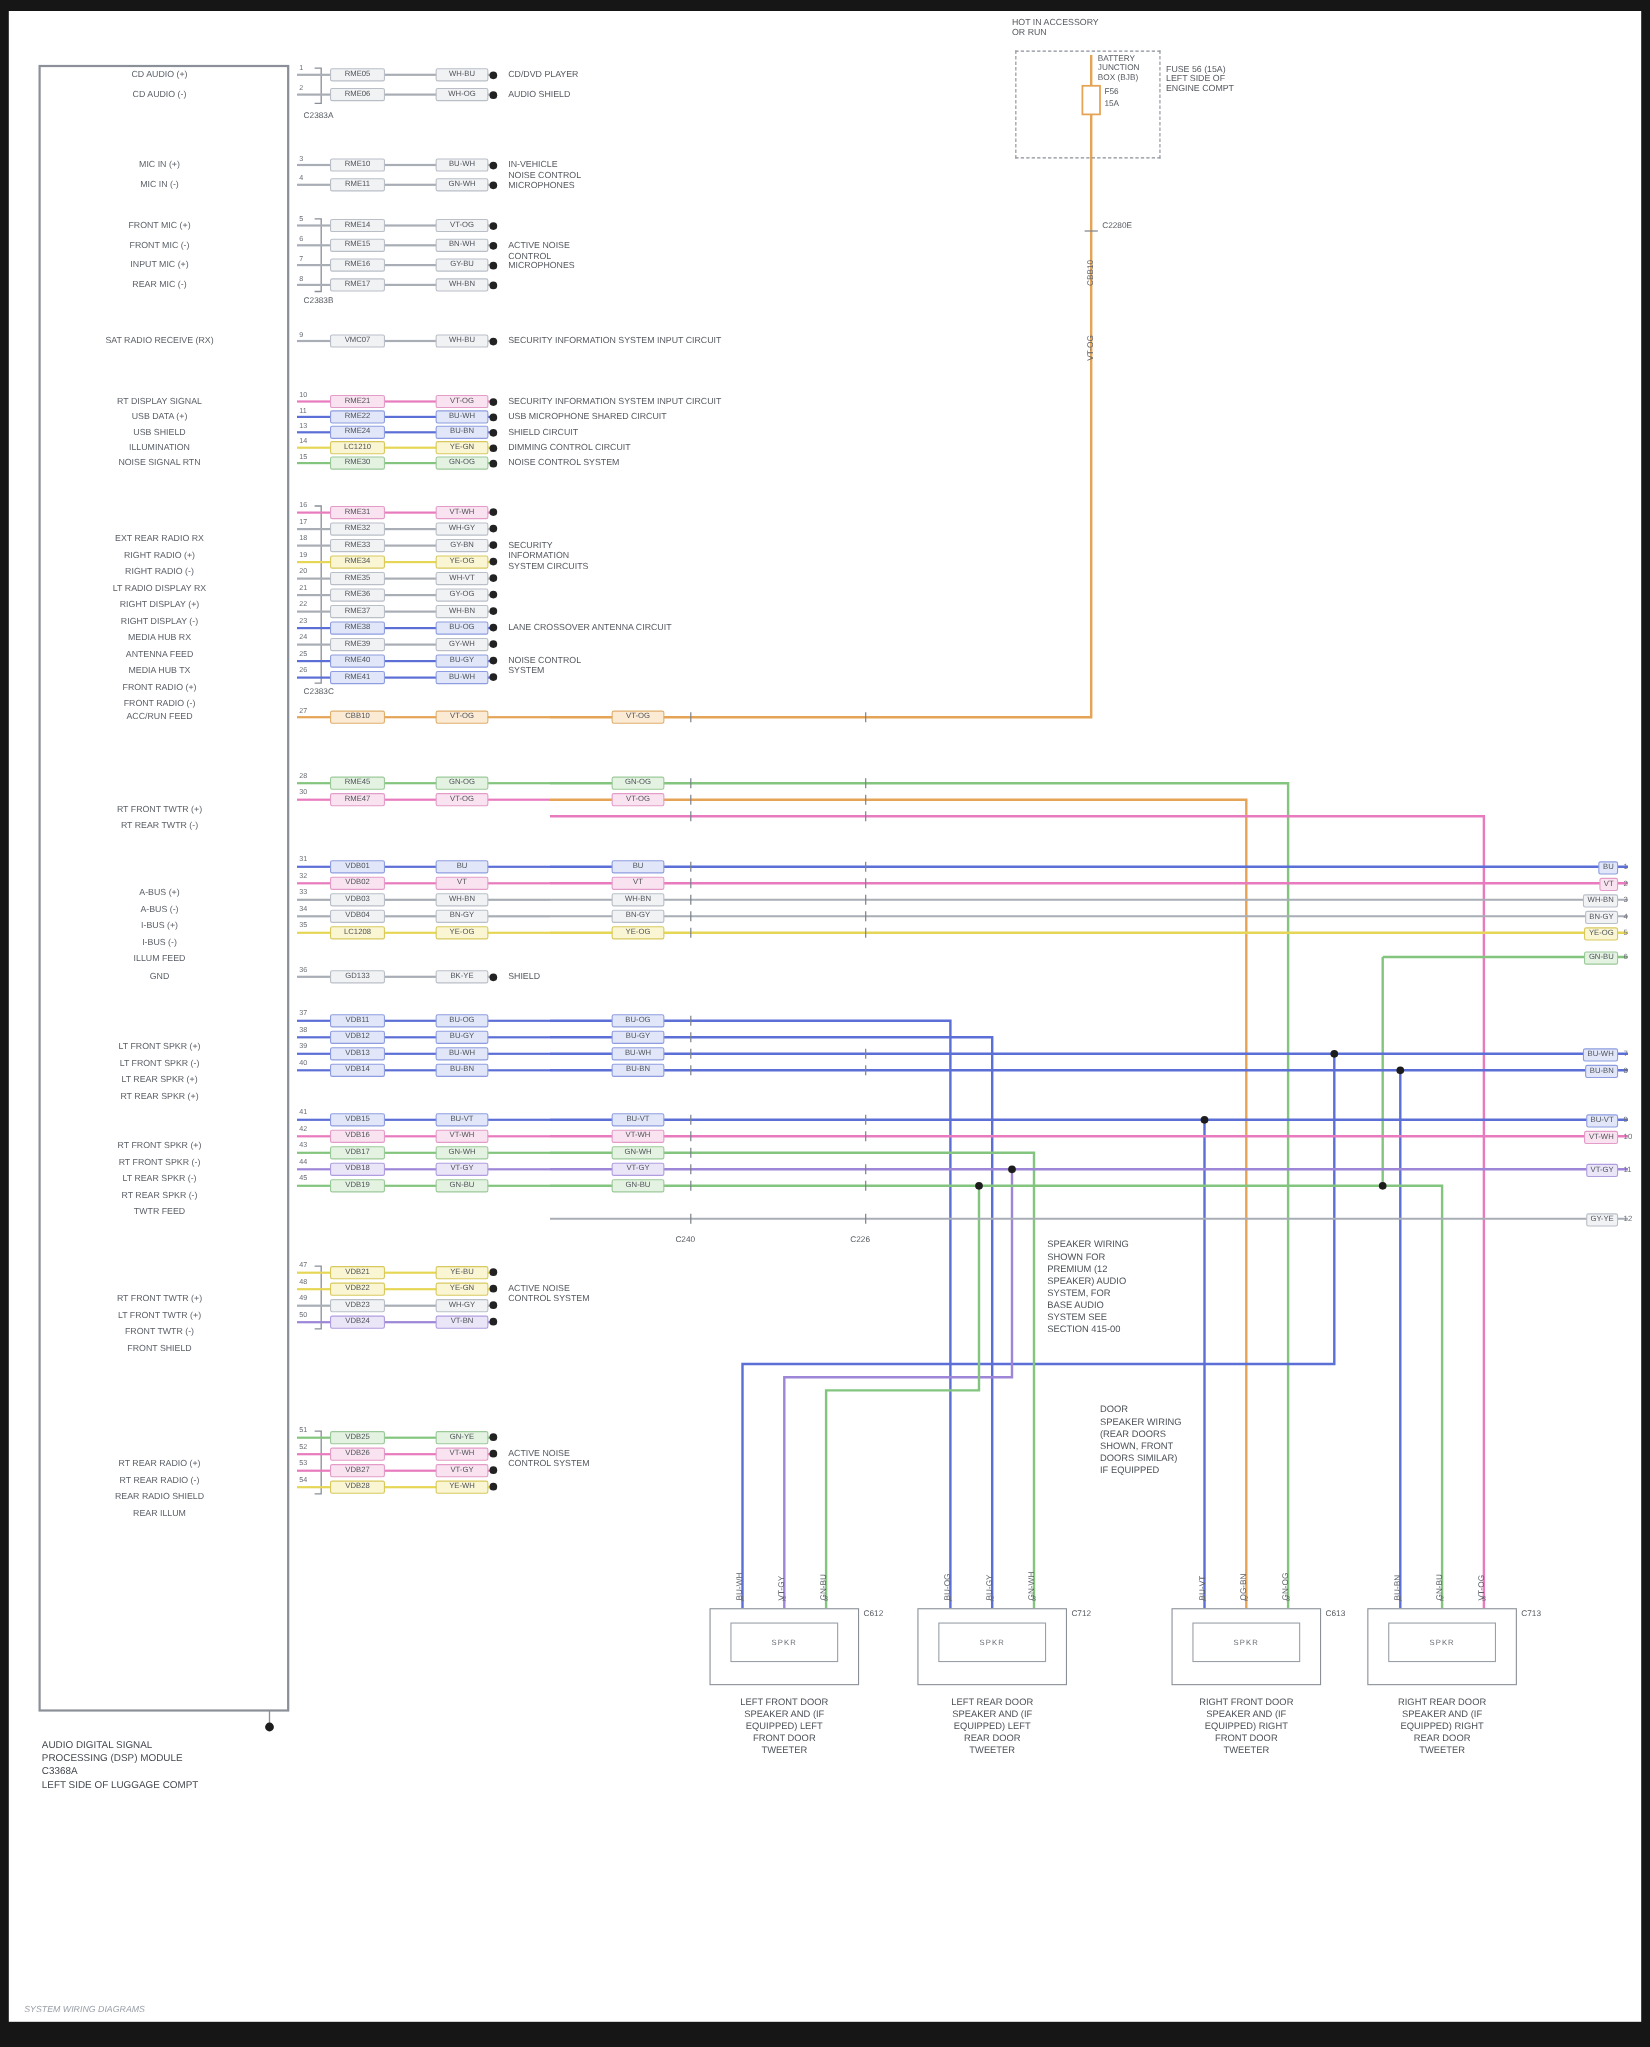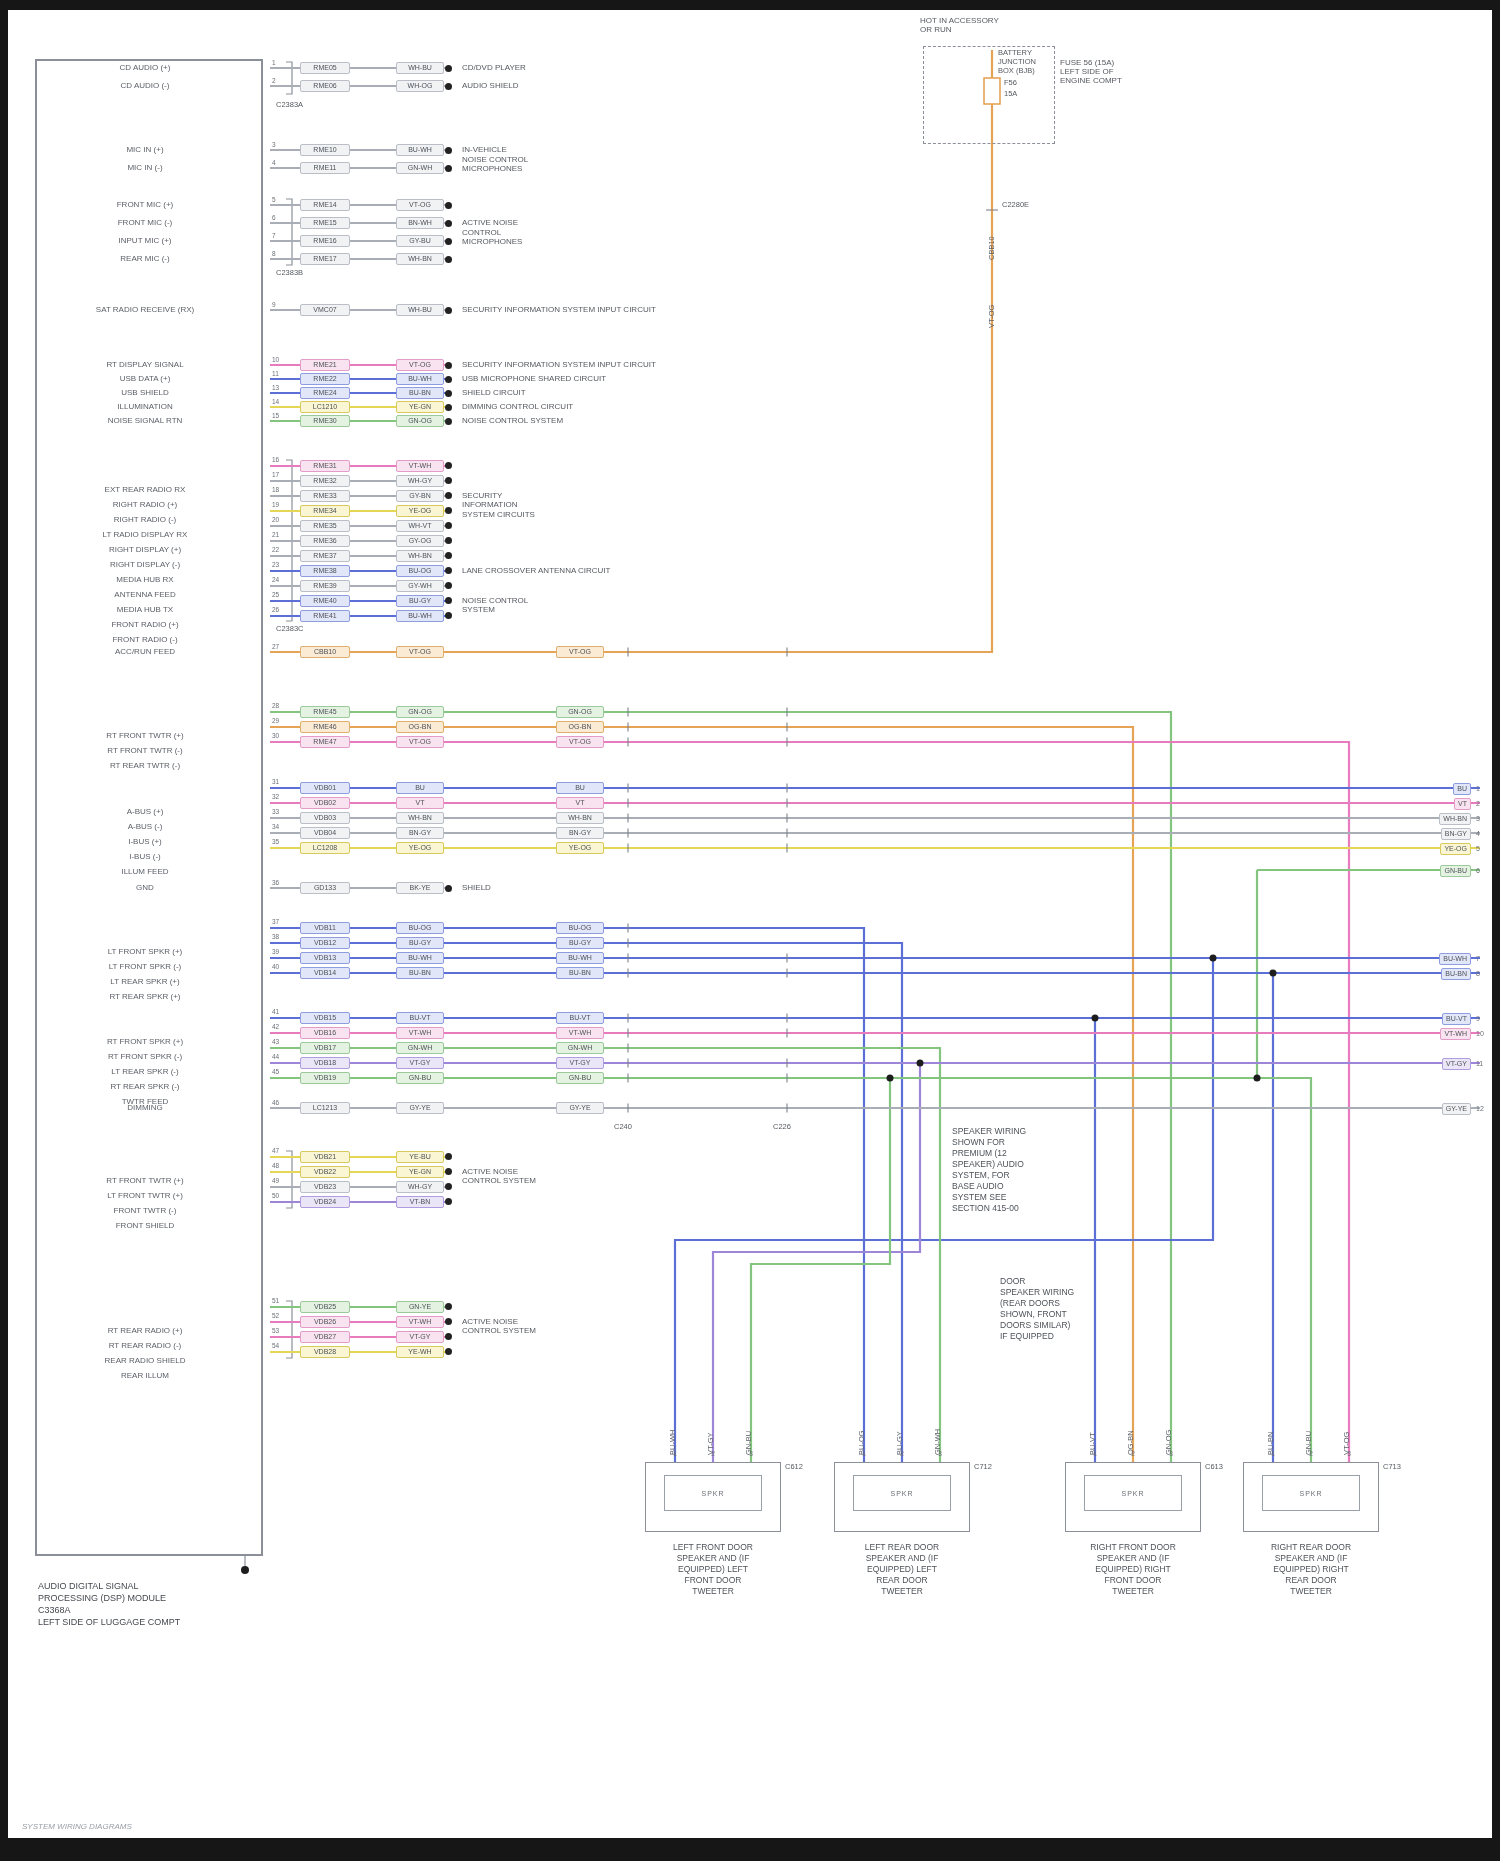--- a/index.html
+++ b/index.html
@@ -530,28 +530,20 @@
 
   <div class="row">
       <div class="pinlbl">RT FRONT TWTR (+)</div>
       <div class="pin">28</div>
       <div class="wire buswire gn"></div>
       <div class="cap c1 gn">RME45</div>
       <div class="cap c2 gn">GN-OG</div>
       <div class="cap c3 gn">GN-OG</div>
     </div>
       <div class="row">
-      <div class="pinlbl">RT FRONT TWTR (-)</div>
-      <div class="pin">29</div>
-      <div class="wire buswire og"></div>
-      <div class="cap c1 og">RME46</div>
-      <div class="cap c2 og">OG-BN</div>
-      <div class="cap c3 og">OG-BN</div>
-    </div>
-      <div class="row">
       <div class="pinlbl">RT REAR TWTR (-)</div>
       <div class="pin">30</div>
       <div class="wire buswire pk"></div>
       <div class="cap c1 pk">RME47</div>
       <div class="cap c2 pk">VT-OG</div>
       <div class="cap c3 pk">VT-OG</div>
     </div>
     </div>
 
   <div class="grp h15" style="top:780px">
@@ -671,31 +663,20 @@
       <div class="row">
       <div class="pinlbl">TWTR FEED</div>
       <div class="pin">45</div>
       <div class="wire buswire gn"></div>
       <div class="cap c1 gn">VDB19</div>
       <div class="cap c2 gn">GN-BU</div>
       <div class="cap c3 gn">GN-BU</div>
     </div>
     </div>
 
-  <div class="grp h18" style="top:1099px">
-
-  <div class="row">
-      <div class="pinlbl">DIMMING</div>
-      <div class="pin">46</div>
-      <div class="wire buswire gy"></div>
-      <div class="cap c1 gy">LC1213</div>
-      <div class="cap c2 gy">GY-YE</div>
-      <div class="cap c3 gy">GY-YE</div>
-    </div>
-    </div>
 
   <div class="rlab" style="top:783px">
       <span class="cap bu">BU</span>
       <span class="rpin">1</span>
     </div>
   <div class="rlab" style="top:798px">
       <span class="cap pk">VT</span>
       <span class="rpin">2</span>
     </div>
   <div class="rlab" style="top:813px">

